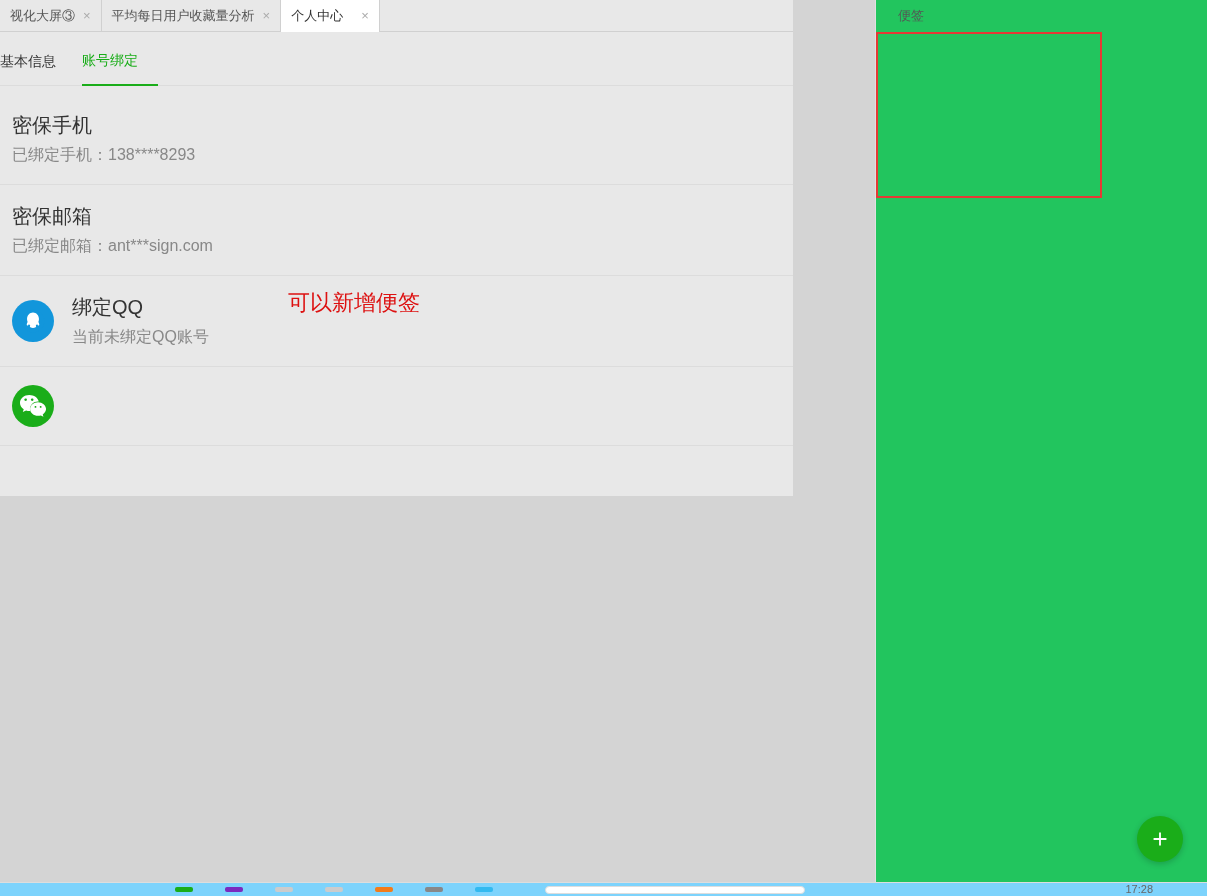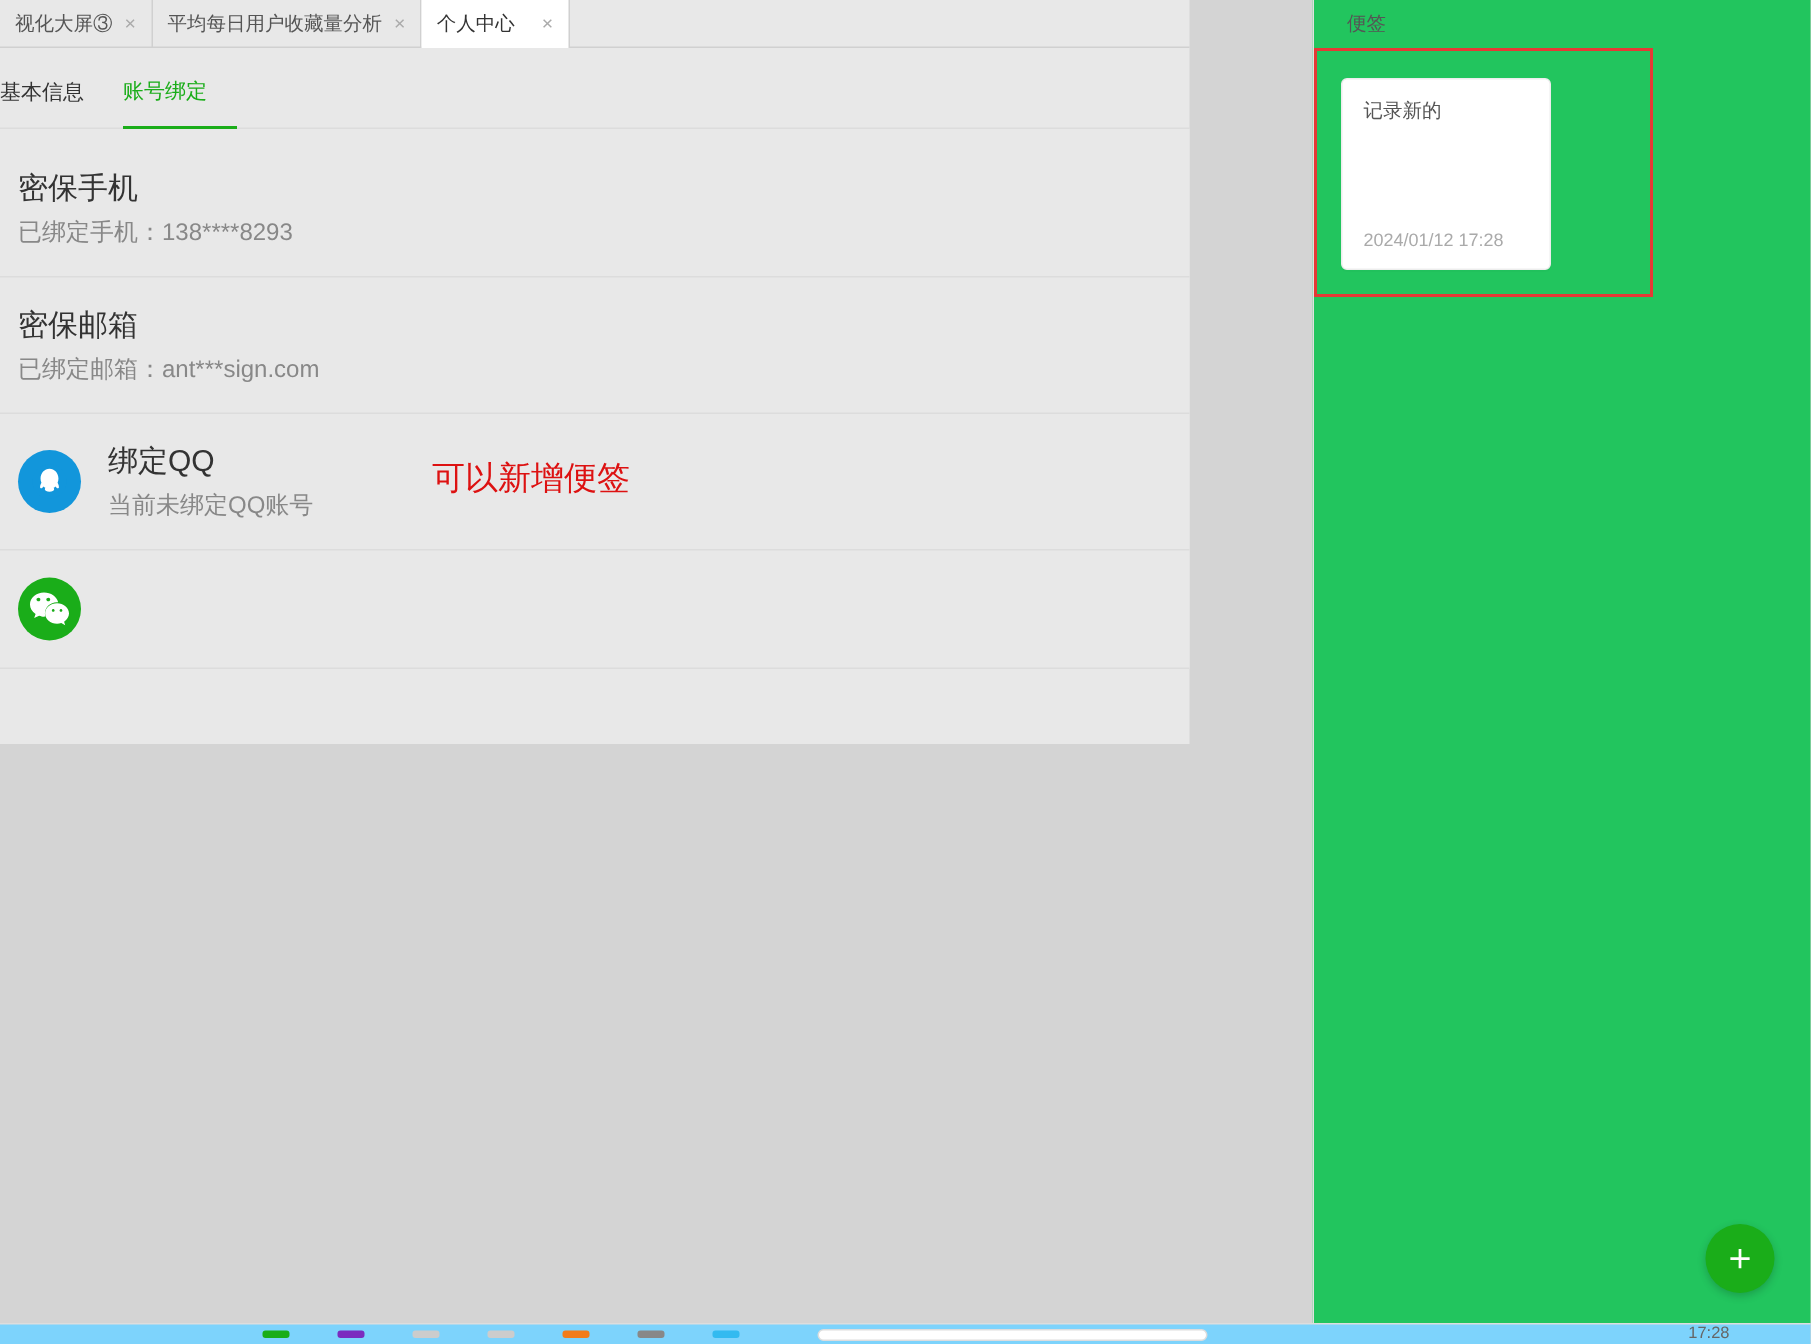--- a/index.html
+++ b/index.html
@@ -297,32 +297,28 @@
           <svg viewBox="0 0 1024 1024" width="28" height="28" fill="#fff">
             <path d="M690 347c11 0 22 1 33 2-30-138-177-240-345-240C190 109 36 237 36 400c0 94 51 171 137 231l-34 103 120-60c43 12 77 24 120 24 11 0 21-1 32-2-7-23-11-47-11-72 0-150 129-277 290-277zM486 240c26 0 43 17 43 43s-17 43-43 43-52-17-52-43 26-43 52-43zM246 326c-26 0-52-17-52-43s26-43 52-43 43 17 43 43-17 43-43 43z"></path>
             <path d="M988 623c0-137-137-249-291-249-163 0-292 112-292 249s129 249 292 249c34 0 69-9 103-17l94 52-26-86c69-52 120-120 120-198zM603 580c-17 0-34-17-34-34s17-34 34-34 34 17 34 34-17 34-34 34zm189 0c-17 0-34-17-34-34s17-34 34-34 34 17 34 34-17 34-34 34z"></path>
           </svg>
         </div>
       </div>
 
     </div>
   </div>
 
-  <div class="annotation" style="left:288px; top:304px;">可以新增便签</div>
+  <div class="annotation" style="left:288px; top:288px;">可以新增便签</div>
 
 </div>
 
 <div class="sidebar-right">
   <div class="sidebar-header">便签</div>
   <div class="sidebar-body">
     <div class="red-box"></div>
-    <div class="note-card">
-      <div class="note-text">记录新的</div>
-      <div class="note-time">2024/01/12 17:28</div>
-    </div>
     <div class="fab">
       <svg viewBox="0 0 24 24">
         <path d="M11 5h2v14h-2z M5 11h14v2H5z" fill="#fff"></path>
       </svg>
     </div>
   </div>
 </div>
 
 <div class="taskbar">
   <div class="tb-icons">

